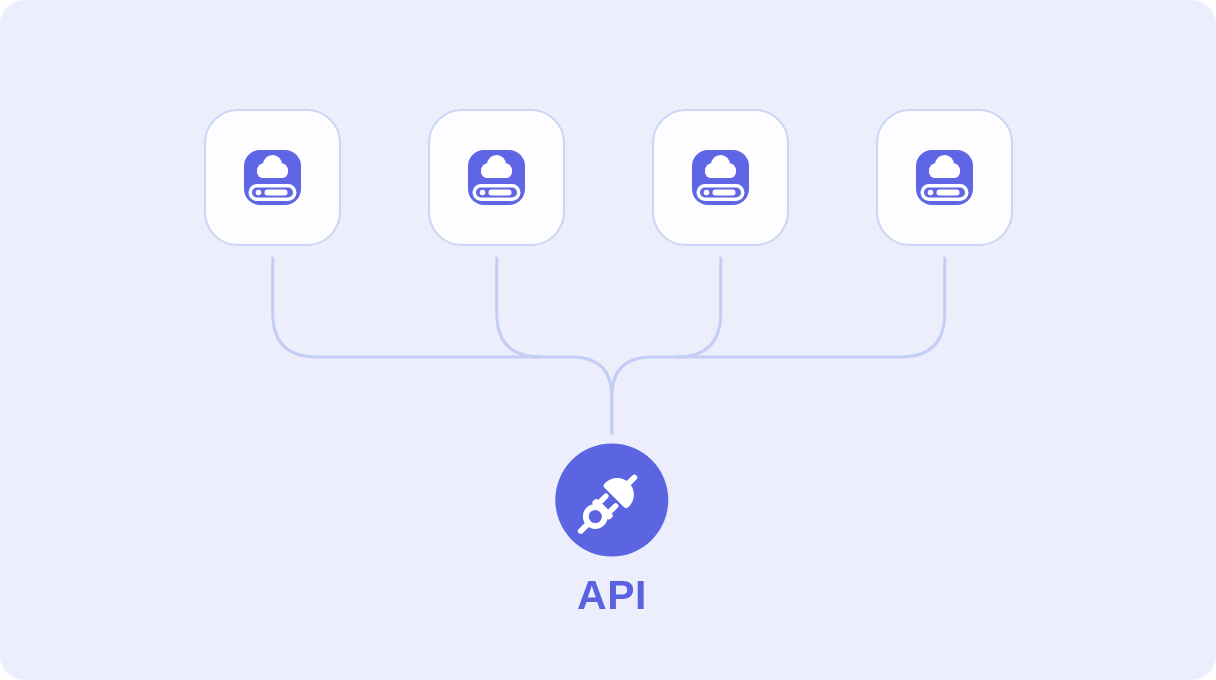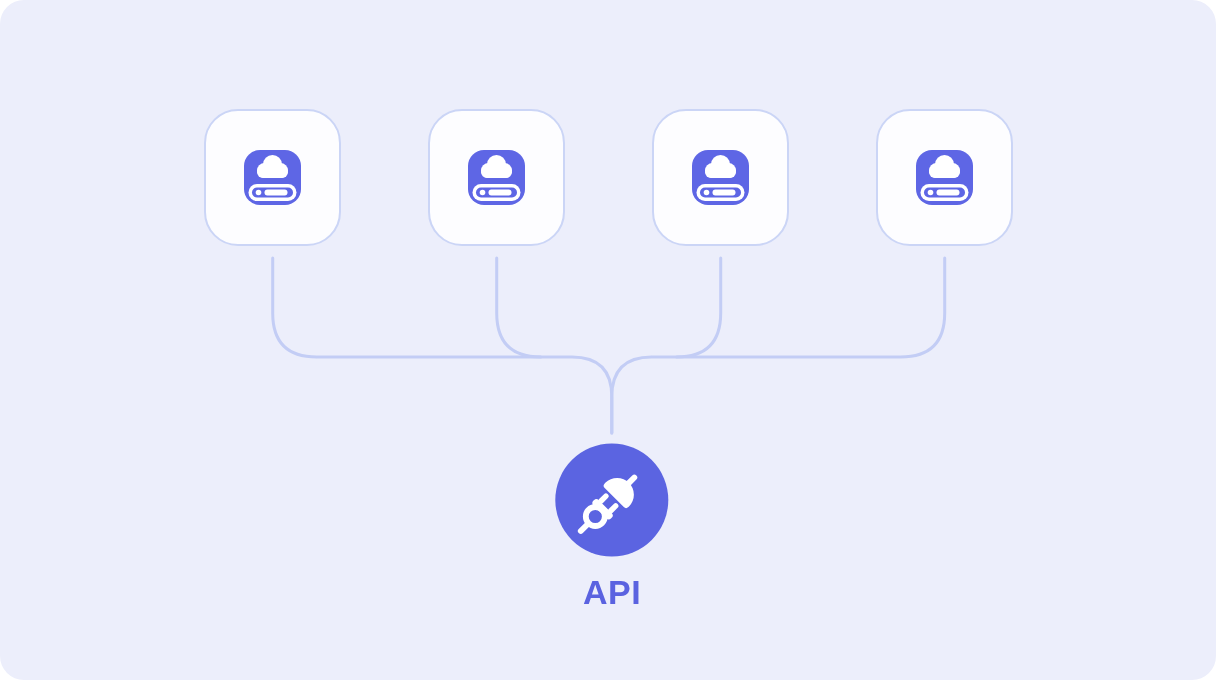--- a/index.html
+++ b/index.html
@@ -47,21 +47,21 @@
     display:flex;align-items:center;justify-content:center;
   }
   .drive-icon{width:57px;height:55px;display:block;}
   .drive-tile{fill:var(--accent-icon);}
   .drive-fg{fill:var(--icon-fg);}
   .drive-inner{fill:var(--accent-icon);}
   .api-label{
     position:absolute;
     left:612px;top:575px;
     transform:translateX(-50%);
-    font-size:34px;
+    font-size:41px;
     font-weight:700;
     letter-spacing:0.5px;
     color:var(--api-text);
     line-height:1;
     white-space:nowrap;
   }
 </style>
 </head>
 <body>
 

